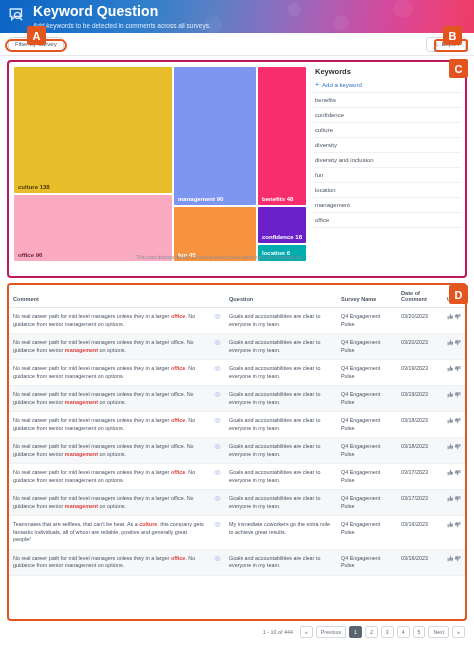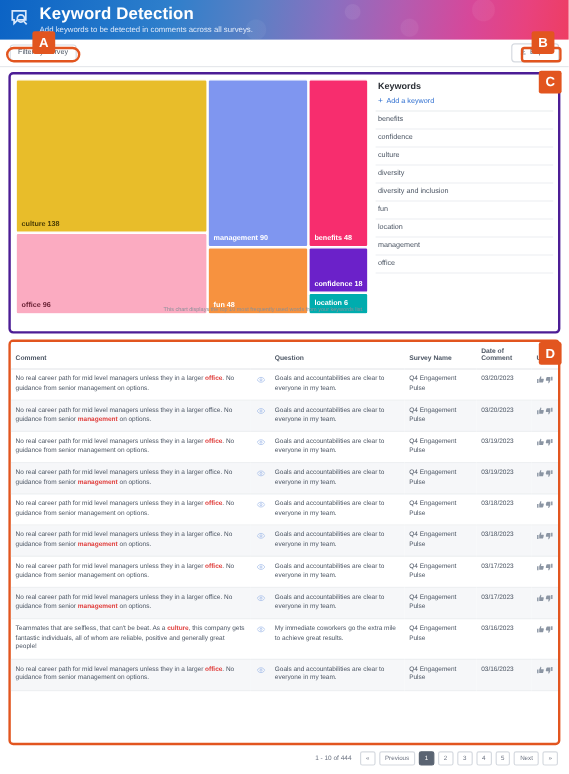--- a/index.html
+++ b/index.html
@@ -47,21 +47,21 @@
   .export-btn{
     display:flex; align-items:center; gap:3px;
     font-size:6px; color:#4b5563; background:#fff;
     border:1px solid #d6dae0; border-radius:3px; padding:3px 6px; cursor:pointer;
   }
   .export-btn svg{ width:6px; height:6px; }
 
   
   .chart-card{
     margin:4px 7px 0 7px;
-    border:2px solid #4c1d95; border-radius:4px;
+    border:2px solid #be185d; border-radius:4px;
     background:#fff; padding:4px;
     display:flex; height:218px;
   }
   .treemap{
     position:relative; width:294px; height:196px; background:#fff;
   }
   .tile{
     position:absolute;
     border:1.5px solid #fff;
     border-radius:2px;
@@ -153,21 +153,21 @@
   <div class="header">
     <div class="hdr-inner">
       <span class="hdr-icon">
         <svg viewBox="0 0 24 24" fill="none" stroke="#d8e7fb" stroke-width="1.9">
           <path d="M3 4h15v10H9l-4 4v-4H3z"></path>
           <circle cx="12.5" cy="12.5" r="4" fill="none" stroke="#d8e7fb"></circle>
           <line x1="15.6" y1="15.6" x2="19" y2="19"></line>
         </svg>
       </span>
       <div class="hdr-text">
-        <div class="hdr-title">Keyword Detection</div>
+        <div class="hdr-title">Keyword Question</div>
         <div class="hdr-sub">Add keywords to be detected in comments across all surveys.</div>
       </div>
     </div>
   </div>
 
   <div class="toolbar">
     <button class="filter-btn">Filter by Survey</button>
     <button class="export-btn">
       <span>
         <svg viewBox="0 0 24 24" fill="none" stroke="#6b7280" stroke-width="2.4">

